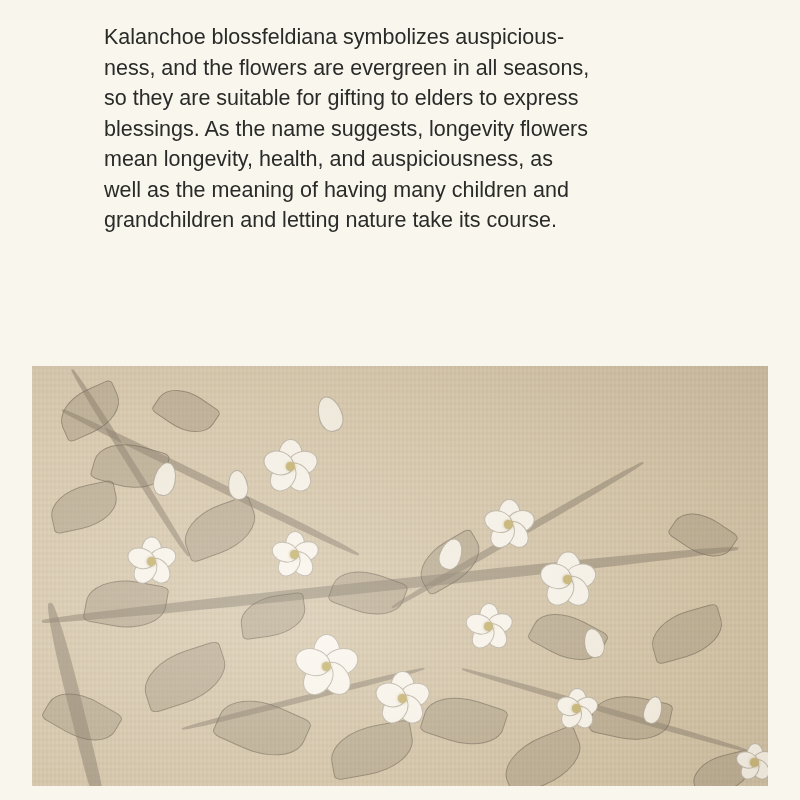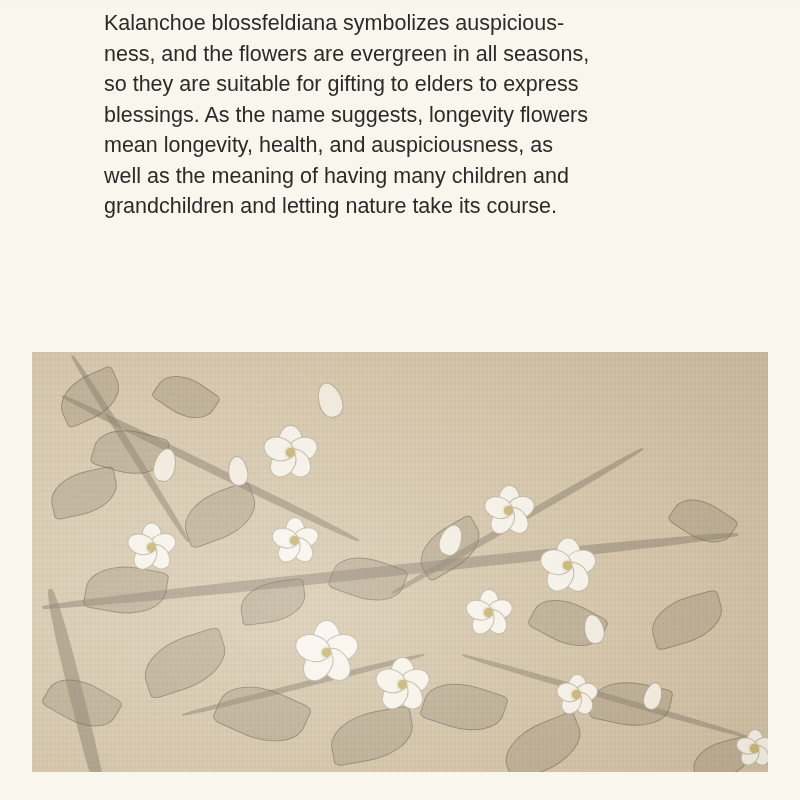--- a/index.html
+++ b/index.html
@@ -27,21 +27,21 @@
     font-weight: bold;
     letter-spacing: 0.5px;
     margin: 0;
     padding-top: 26px;
     font-family: "Liberation Sans", sans-serif;
   }
   .body-text {
     color: #2a2a28;
     font-size: 21.5px;
     line-height: 1.42;
-    margin: 8px 96px 0 104px;
+    margin: 22px 96px 0 104px;
     text-align: left;
     font-family: "Liberation Sans", sans-serif;
     white-space: pre-line;
   }
   .artwork-wrap {
     position: absolute;
     left: 32px;
     top: 344px;
     width: 736px;
     height: 420px;

